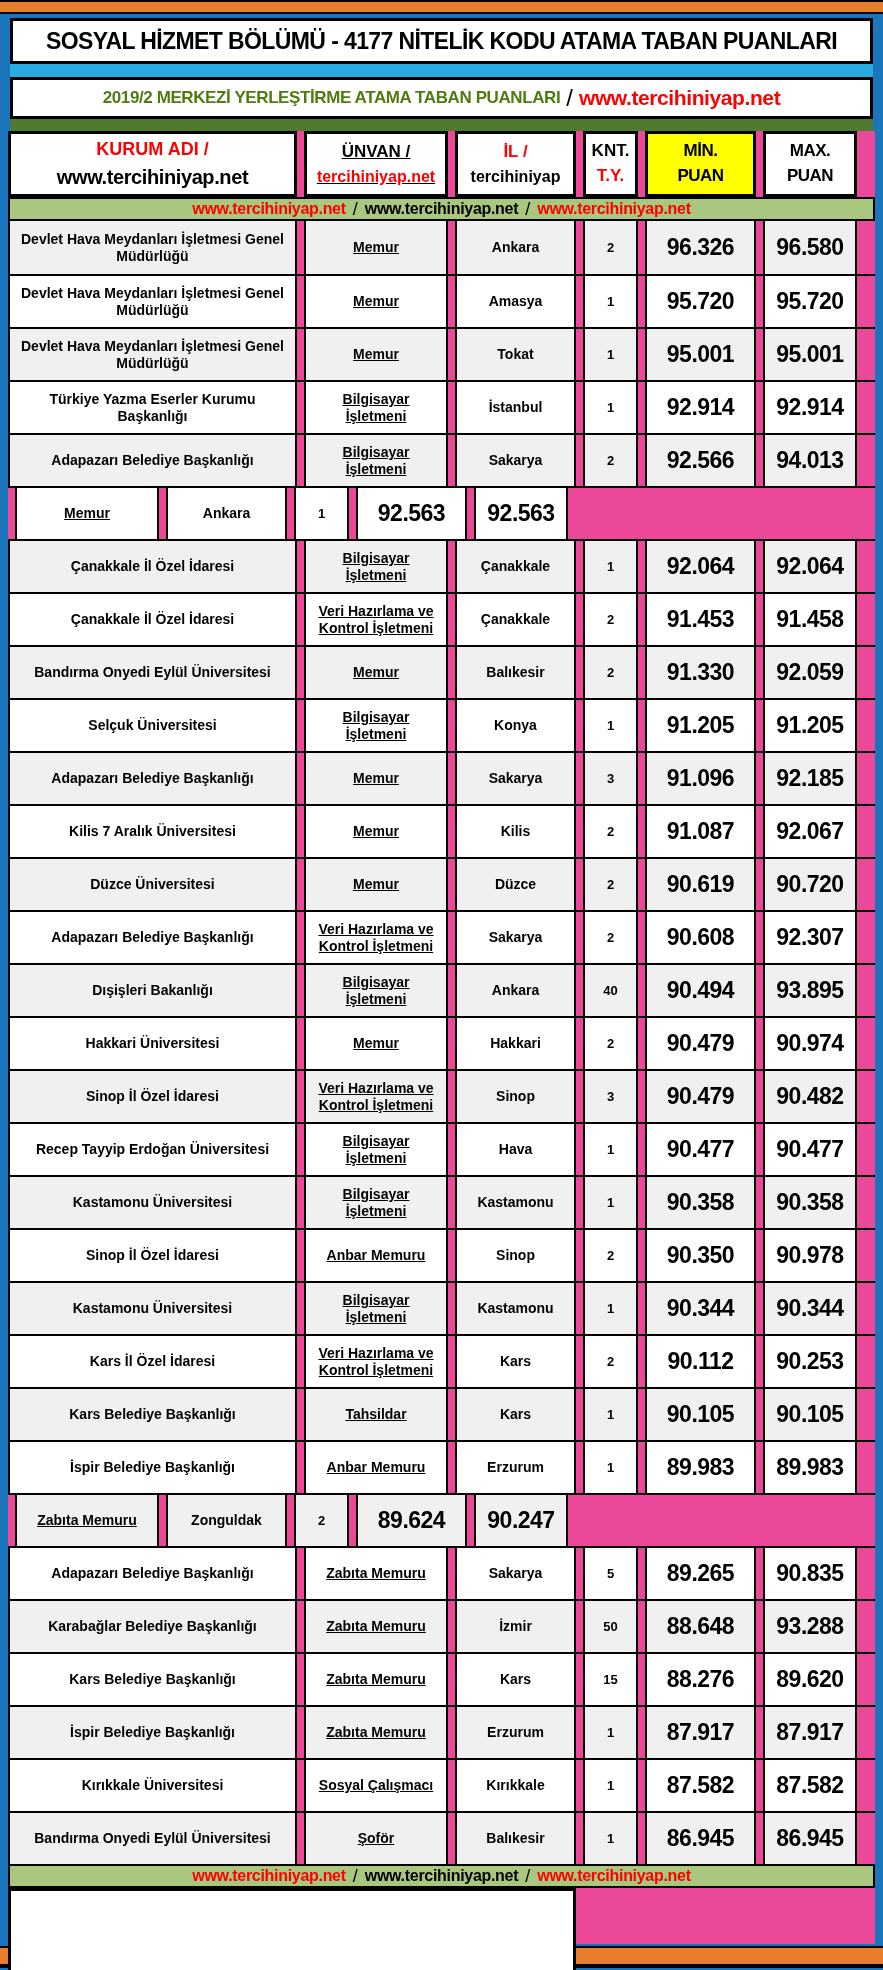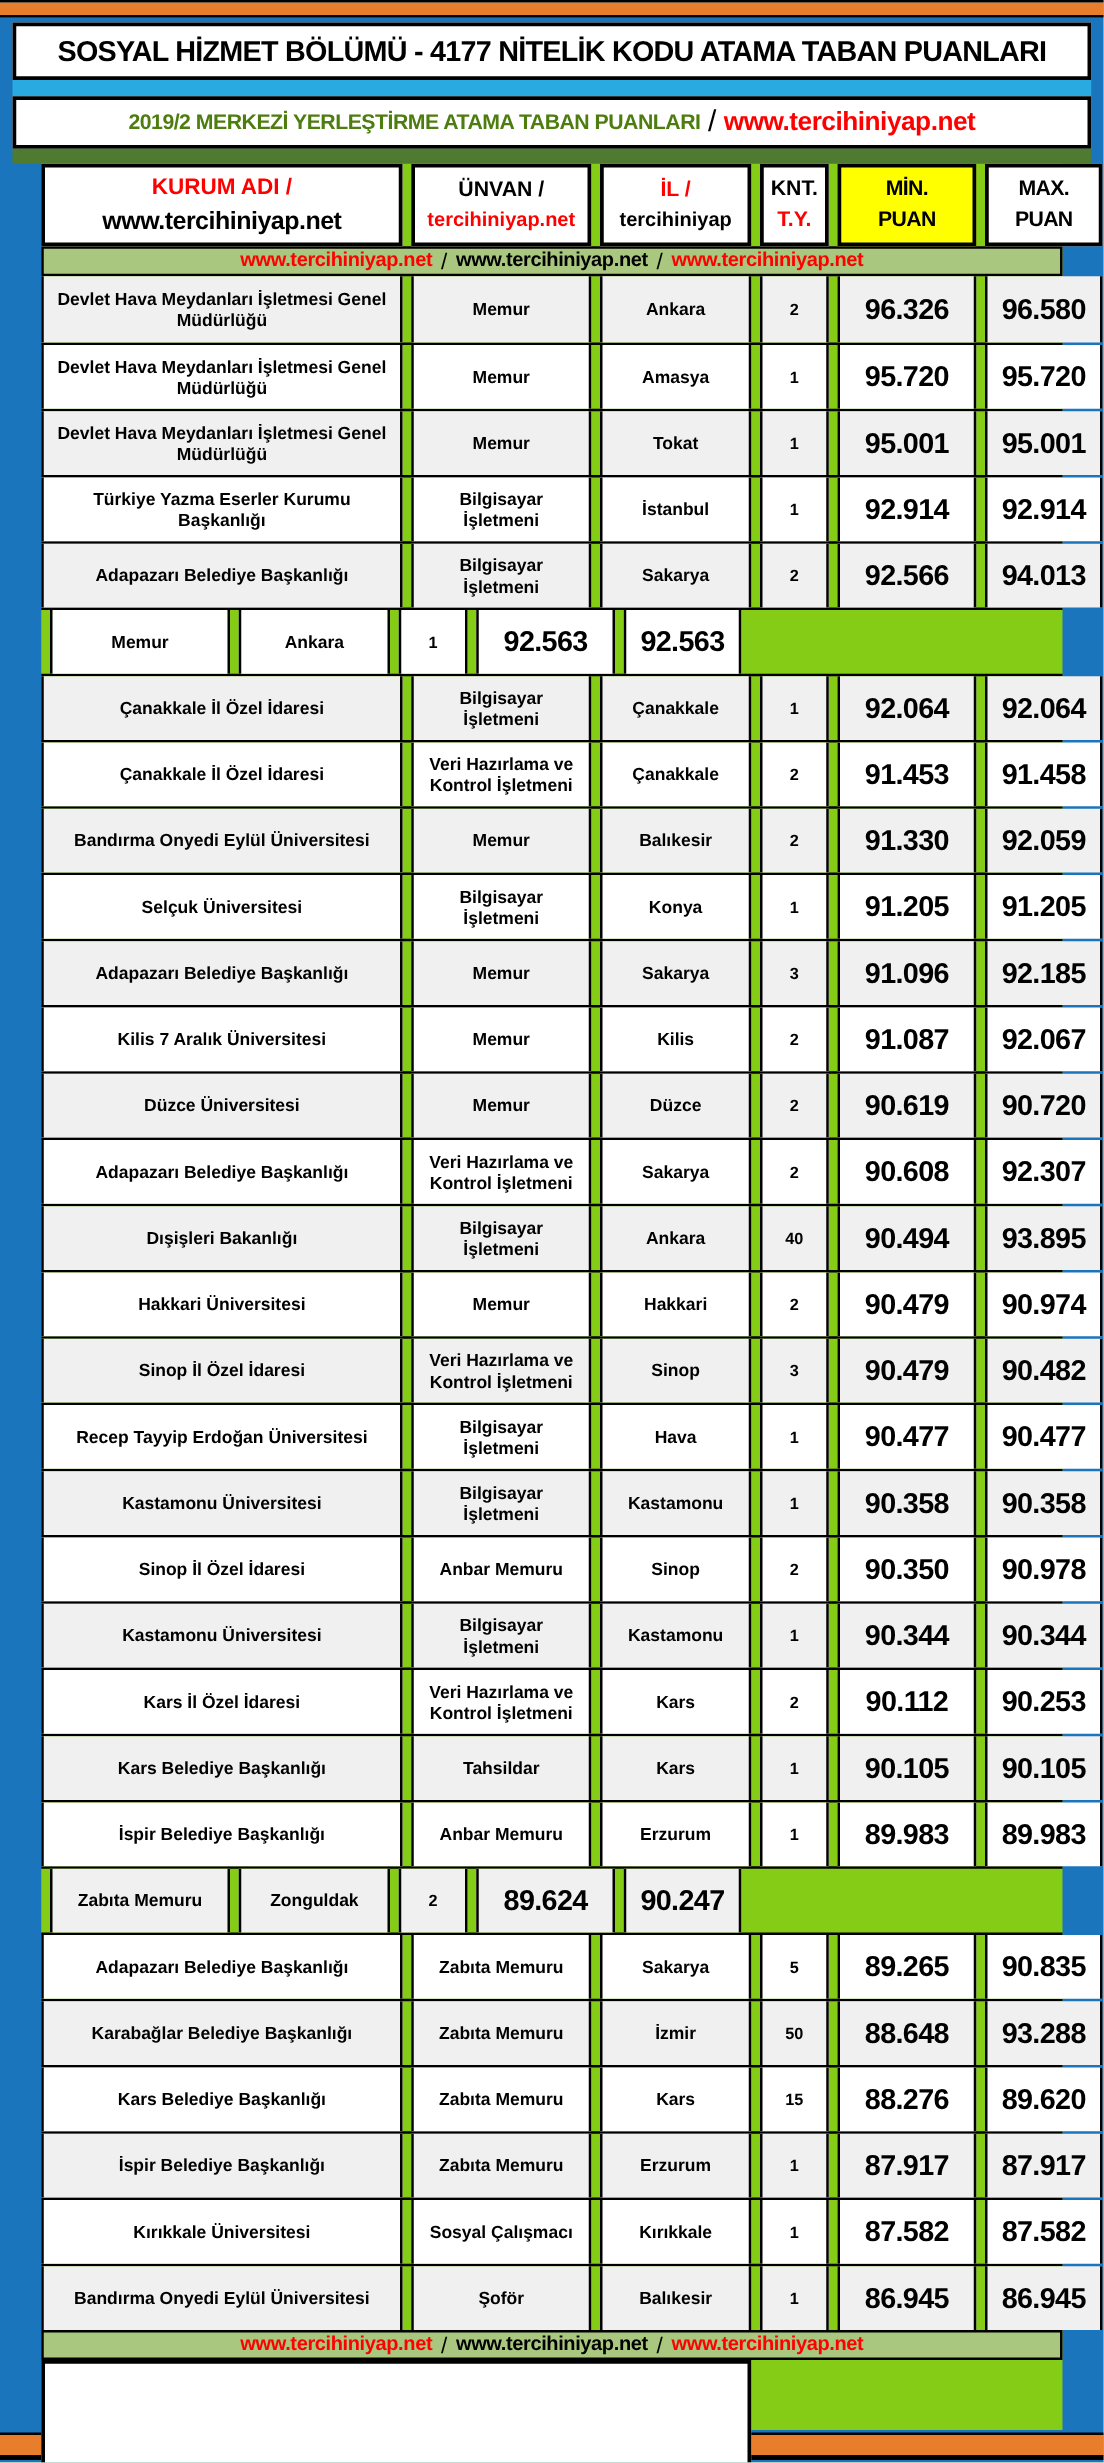--- a/index.html
+++ b/index.html
@@ -15,29 +15,29 @@
   .headwrap { margin:0 10px; }
   .title-box { height:46px; background:#fff; border:3px solid #000; display:flex; align-items:center; justify-content:center; }
   .title-box span { font-size:23px; letter-spacing:-0.6px; color:#000; white-space:nowrap; }
   .cyan-bar { height:13px; background:#29ABE2; }
   .subtitle-box { height:42px; background:#fff; border:3px solid #000; display:flex; align-items:center; justify-content:center; gap:6px; }
   .subtitle-black { font-size:17px; letter-spacing:-0.4px; color:#4d7c0f; }
   .subtitle-slash { font-size:24px; color:#000; font-weight:normal; }
   .subtitle-red { font-size:21px; color:#FF0000; letter-spacing:-0.4px; }
   .green-bar { height:12px; background:#4E7B2F; }
 
-  .tablewrap { margin:0 33px; background:#84cc16; }
+  .tablewrap { margin:0 8px; background:#ec4899; }
   .t-row { display:flex; height:53px; border-top:2px solid #000; }
   .t-row:first-child { border-top:0; }
   .gap { width:7px; flex:0 0 7px; }
 
   .cell { display:flex; flex-direction:column; align-items:center; justify-content:center; text-align:center;
           border-left:2px solid #000; border-right:2px solid #000; background:#fff; height:100%; line-height:1.2; }
   .c-kurum { width:289px; flex:0 0 289px; font-size:14px; padding:0 8px; }
-  .c-unvan { width:144px; flex:0 0 144px; font-size:14px; padding:0 5px; }
+  .c-unvan { width:144px; flex:0 0 144px; font-size:14px; padding:0 5px;text-decoration:underline; }
   .c-il    { width:121px; flex:0 0 121px; font-size:14px; padding:0 4px; }
   .c-knt   { width:55px;  flex:0 0 55px;  font-size:13px; }
   .c-min   { width:111px; flex:0 0 111px; font-size:23px; letter-spacing:-0.5px; }
   .c-max   { width:94px;  flex:0 0 94px;  font-size:23px; letter-spacing:-0.5px; }
   .rows .t-row:nth-child(odd) .cell { background:#F0F0F0; }
   .rows .t-row:nth-child(even) .cell { background:#FFFFFF; }
 
   .head-row { display:flex; height:66px; }
   .head-cell { display:flex; flex-direction:column; align-items:center; justify-content:center; text-align:center;
                background:#fff; border:3px solid #000; height:100%; line-height:1.45; }

